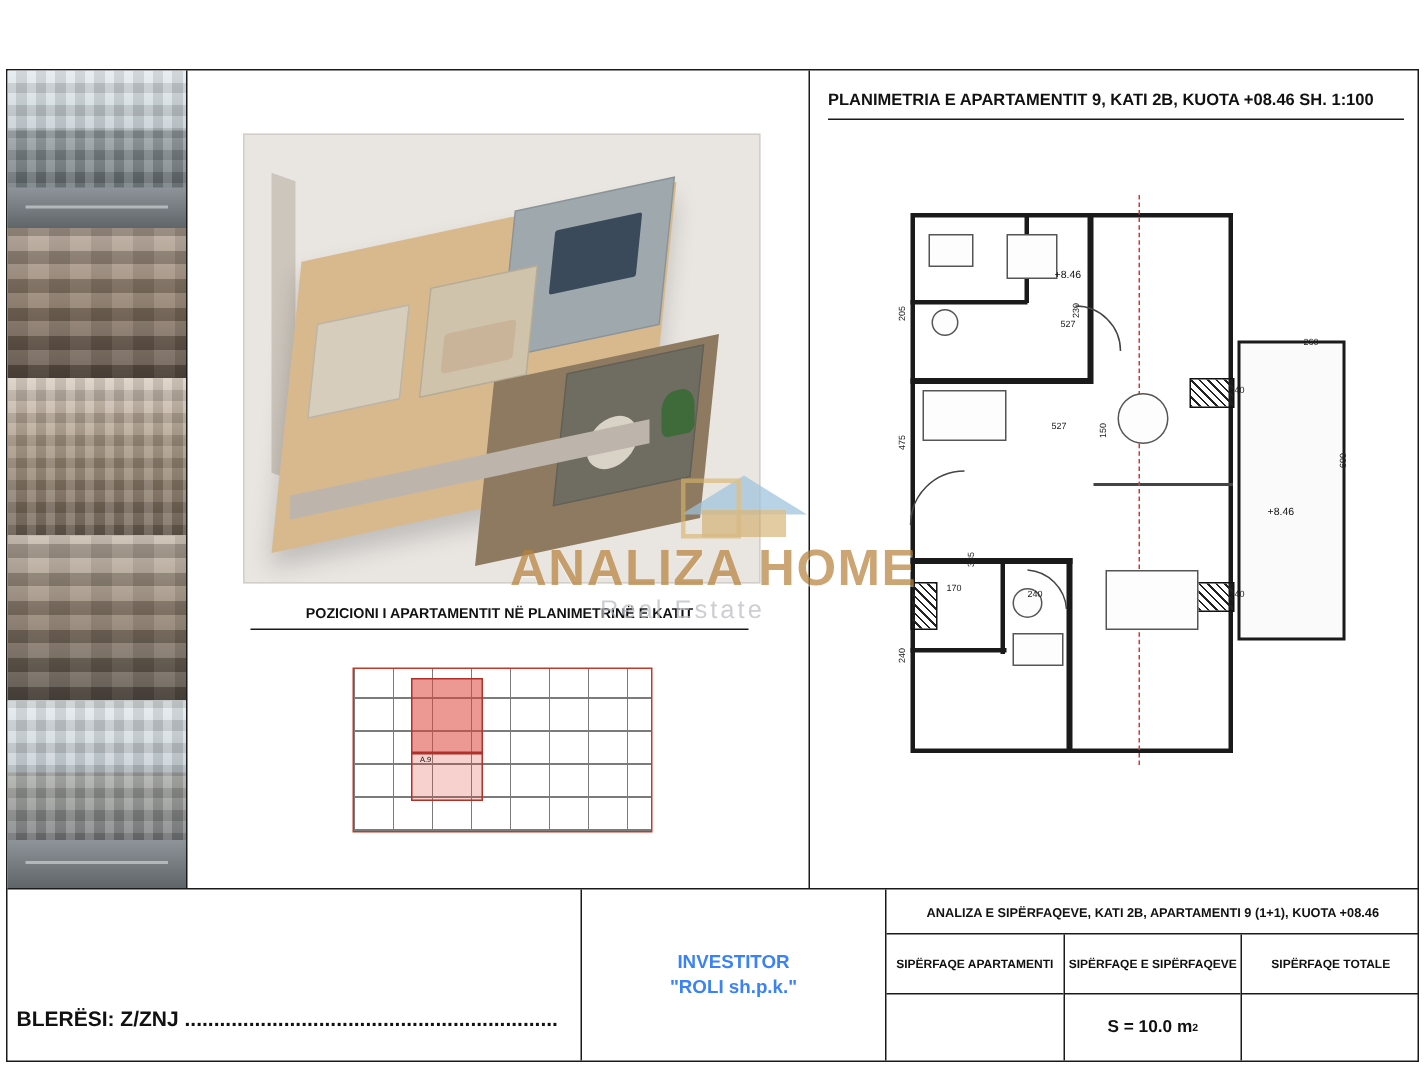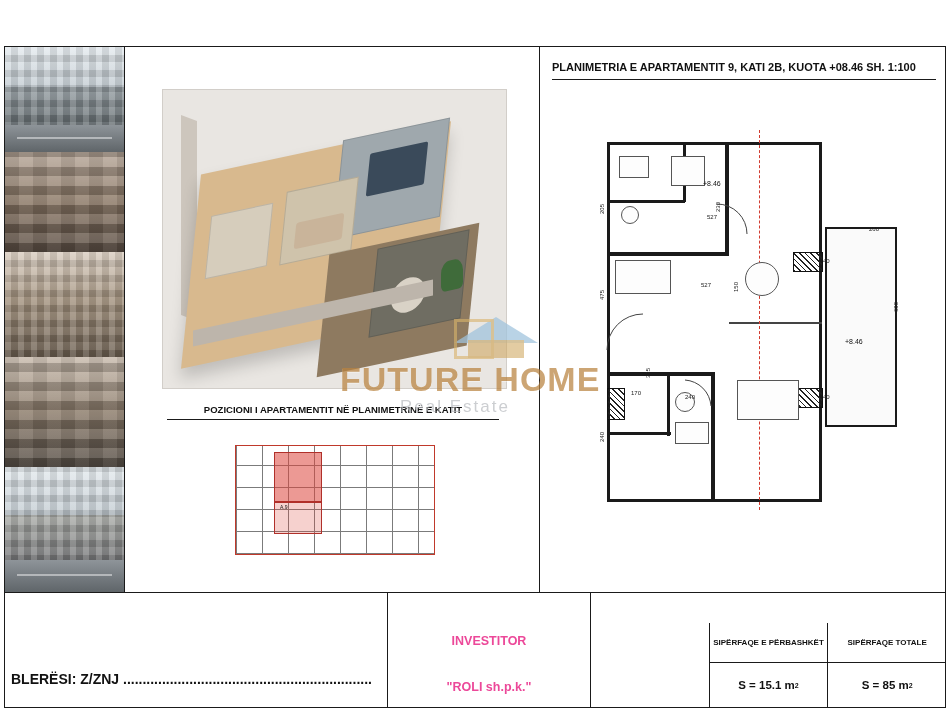--- a/index.html
+++ b/index.html
@@ -423,24 +423,23 @@
     border-right: 1.5px solid #1a1a1a;
     box-sizing: border-box;
     display: flex;
     flex-direction: column;
     align-items: center;
     justify-content: center;
   }
   .bb-mid .inv {
     font-size: 12.5px;
     font-weight: bold;
-    color: #ec4899;
+    color: #3b82f6;
     line-height: 17px;
     text-align: center;
-    margin-top: 29px;
   }
   .bb-right {
     position: absolute;
     left: 586px; top: 0;
     width: 355px;
     height: 114px;
     box-sizing: border-box;
   }
   .bb-right .an-head {
     position: absolute;
@@ -624,51 +623,52 @@
       <div class="dim" style="left:226px; top:116px;">40</div>
       <div class="dim" style="left:226px; top:252px;">40</div>
       <div class="dim" style="left:88px; top:252px;">240</div>
     </div>
   </div>
 
   <div class="watermark">
     <div class="wm-roof">
       <div class="wm-win"></div>
     </div>
-    <div class="wm-text">FUTURE HOME</div>
+    <div class="wm-text">ANALIZA HOME</div>
     <div class="wm-sub">Real Estate</div>
   </div>
 
   <div class="bottom">
     <div class="bb-left">
       <div class="bb-buyer">BLERËSI: Z/ZNJ ................................................................</div>
     </div>
 
     <div class="bb-mid">
       <div class="inv">INVESTITOR</div>
       <div class="inv">"ROLI sh.p.k."</div>
     </div>
 
     <div class="bb-right">
+      <div class="an-head">
+        <span>ANALIZA E SIPËRFAQEVE, KATI 2B, APARTAMENTI 9 (1+1), KUOTA +08.46</span>
+      </div>
       <div class="area-table">
         <div class="area-col">
+          <div class="hd">SIPËRFAQE
+APARTAMENTI</div>
         </div>
         <div class="area-col">
           <div class="hd">SIPËRFAQE E
-PËRBASHKËT</div>
+SIPËRFAQEVE</div>
           <div class="vl">
-            <span>S = 15.1 m</span>
+            <span>S = 10.0 m</span>
               <sup>2</sup>
           </div>
         </div>
         <div class="area-col">
           <div class="hd">SIPËRFAQE
 TOTALE</div>
-          <div class="vl">
-            <span>S = 85 m</span>
-              <sup>2</sup>
-          </div>
         </div>
       </div>
     </div>
   </div>
 
 </div>
 
 </body></html>

